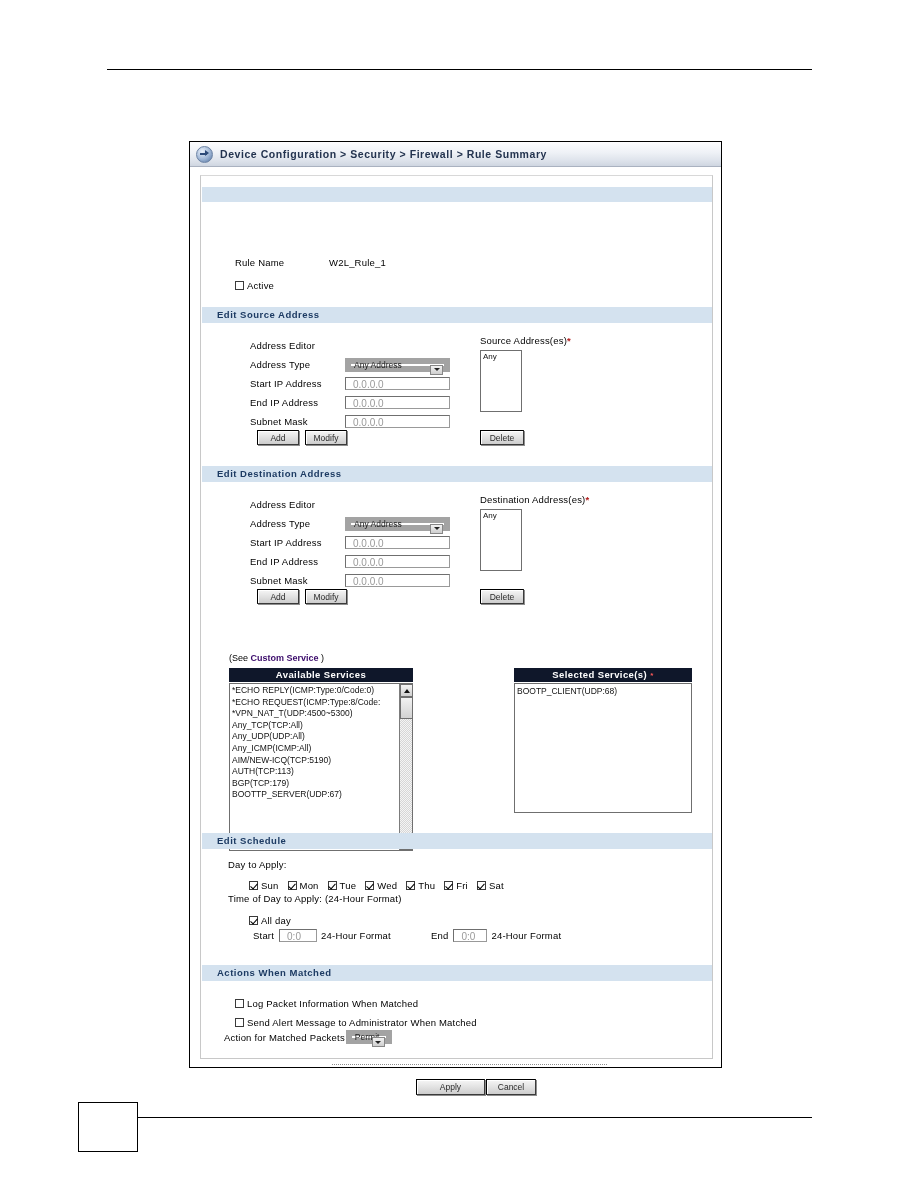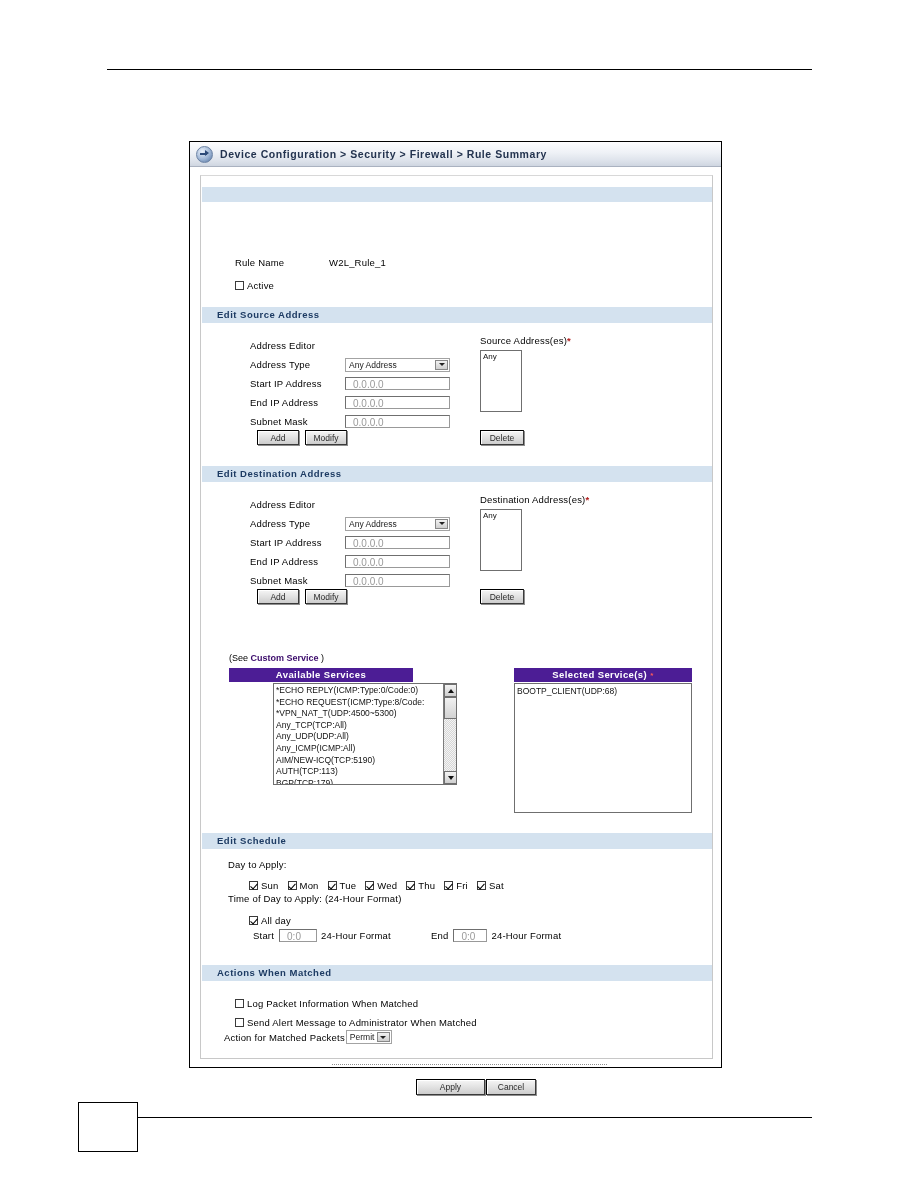--- a/index.html
+++ b/index.html
@@ -90,21 +90,21 @@
     border:1px solid #999;
     border-top-color:#6f6f6f;border-left-color:#6f6f6f;
     background:#fff;
     font-size:10px;color:#9a9a9a;
     padding:1px 7px;
     height:13px;line-height:11px;
     font-family:"Liberation Sans", sans-serif;
   }
   .selbox{
     box-sizing:border-box;
-    border:1px solid #a3a3a3;
+    border:6px solid #a3a3a3;
     background:#fff;
     height:14px;
     font-size:8.5px;color:#1a1a1a;
     display:flex;align-items:center;
     padding-left:3px;
     position:relative;
   }
   .selbox .arrow{
     position:absolute;right:1px;top:1px;width:13px;height:10px;
     background:linear-gradient(to bottom,#f2f2f2,#cfcfcf);
@@ -157,21 +157,21 @@
 
   .addr-grid{position:absolute;left:49px;}
   .addr-grid .r{display:flex;align-items:center;height:19px;}
   .addr-grid .r .k{width:95px;}
   .addr-grid .r .f{width:105px;}
 
   .arrowcol{position:absolute;width:60px;text-align:center;}
   .arr-lbl{font-size:8px;color:#b9b9b9;letter-spacing:0.6px;margin-top:1px;}
 
   .listhdr{
-    background:#4c1d95;color:#fff;
+    background:#0f172a;color:#fff;
     font-size:9.5px;font-weight:bold;text-align:center;
     height:14px;line-height:14px;letter-spacing:0.4px;
     box-sizing:border-box;
   }
   .svc-item{
     font-size:8.5px;color:#111;line-height:11.6px;height:11.6px;
     padding-left:2px;white-space:nowrap;overflow:hidden;
     font-family:"Liberation Sans", sans-serif;
   }
   .sbar{
@@ -320,21 +320,21 @@
     <div class="btn" style="position:absolute;left:279px;top:413px;width:44px;">Delete</div>
 
 
     <div style="position:absolute;left:28px;top:477px;font-size:9px;">
       <span>(See</span>
       <span style="color:#3b0b6b;font-weight:bold;">Custom Service</span>
       <span>)</span>
     </div>
 
     <div class="listhdr" style="position:absolute;left:28px;top:492px;width:184px;">Available Services</div>
-    <div class="listbox" style="position:absolute;left:28px;top:507px;width:184px;height:102px;margin-left:44px;">
+    <div class="listbox" style="position:absolute;left:28px;top:507px;width:184px;height:168px;">
       <div id="avail-list" style="padding-top:1px;padding-right:14px;">
           <div class="svc-item">*ECHO REPLY(ICMP:Type:0/Code:0)</div>
           <div class="svc-item">*ECHO REQUEST(ICMP:Type:8/Code:</div>
           <div class="svc-item">*VPN_NAT_T(UDP:4500~5300)</div>
           <div class="svc-item">Any_TCP(TCP:All)</div>
           <div class="svc-item">Any_UDP(UDP:All)</div>
           <div class="svc-item">Any_ICMP(ICMP:All)</div>
           <div class="svc-item">AIM/NEW-ICQ(TCP:5190)</div>
           <div class="svc-item">AUTH(TCP:113)</div>
           <div class="svc-item">BGP(TCP:179)</div>

